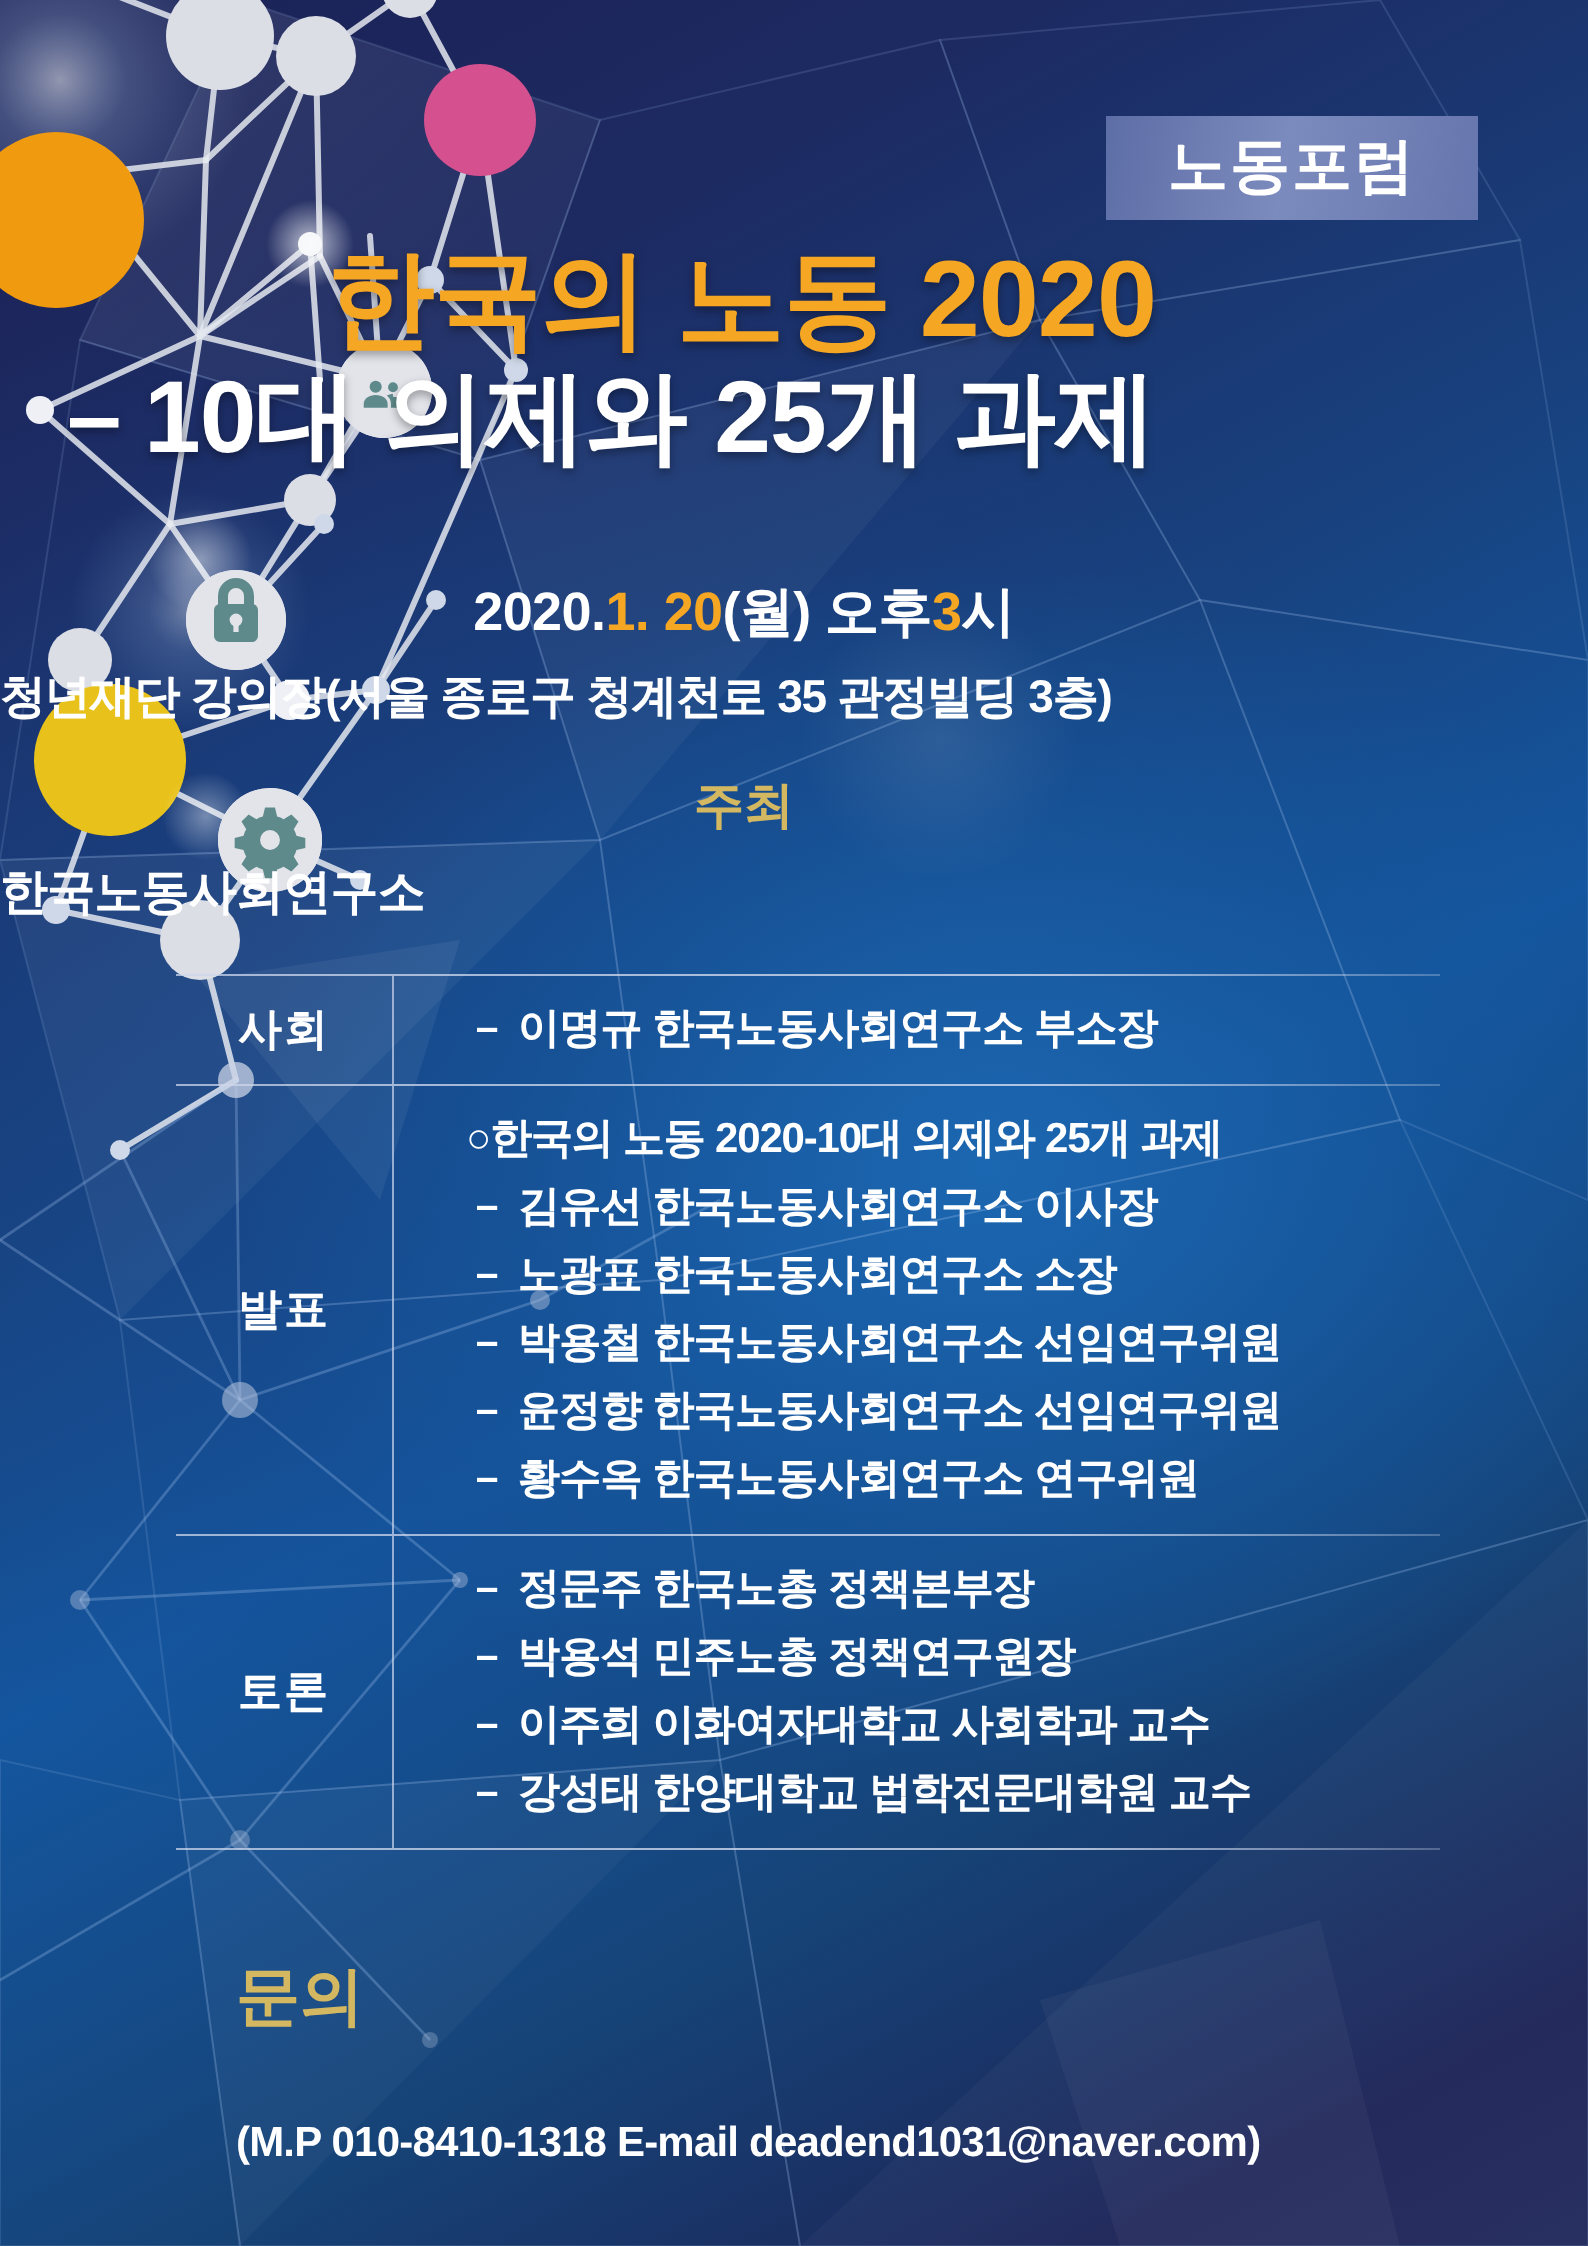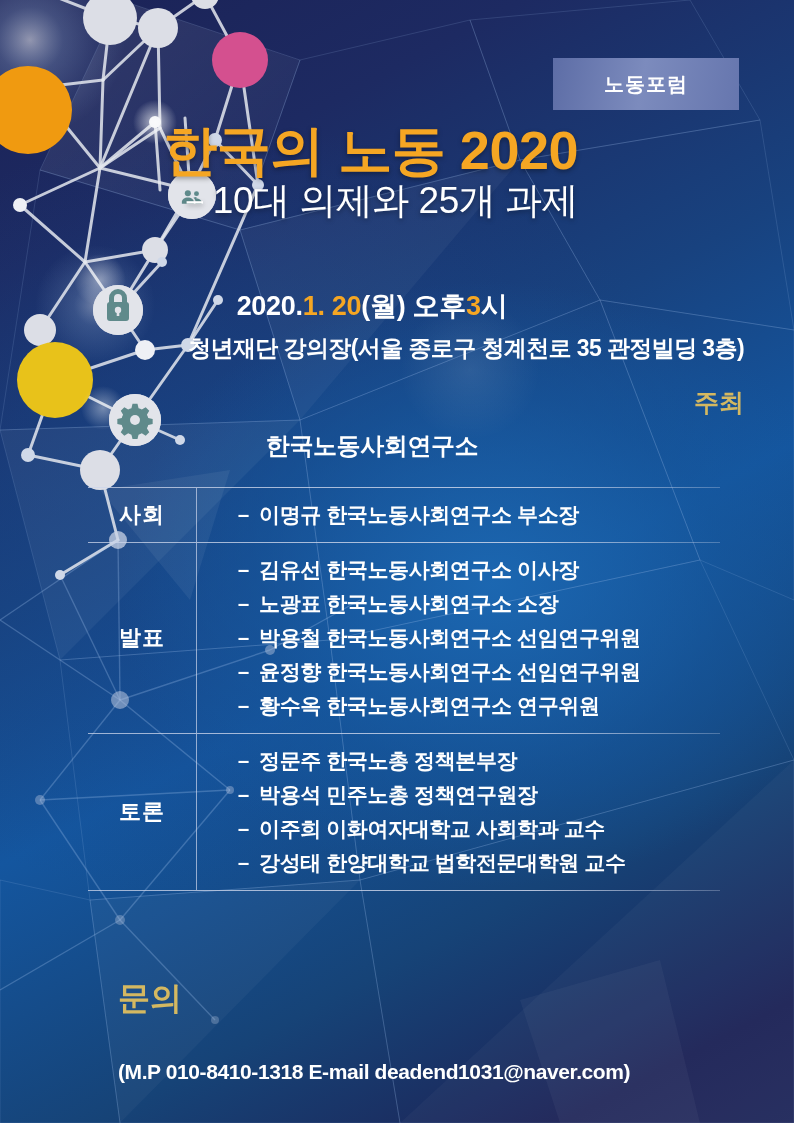--- a/index.html
+++ b/index.html
@@ -24,63 +24,63 @@
   .bg-svg{ position:absolute; inset:0; width:794px; height:1123px; }
 
   
   .badge{
     position:absolute; top:58px; left:553px;
     width:186px; height:52px;
     background:linear-gradient(100deg,#5d6da6 0%,#7c8bbd 48%,#6676ae 100%);
     display:flex; align-items:center; justify-content:center;
   }
   .badge span{
-    color:#ffffff; font-size:20px; font-weight:bold; letter-spacing:1px;
+    color:#ffffff; font-size:30px; font-weight:bold; letter-spacing:1px;
     line-height:1;
     text-align:right;
   }
 
   
   .headline{
     position:absolute; top:120px; left:0; width:628px;
     text-align:right; padding-right:50px;
   }
   .headline .l1{
     display:block; color:#f5a623; font-size:54px; font-weight:bold;
     line-height:1.12; letter-spacing:-0.5px;
     text-shadow:0 2px 5px rgba(0,0,0,0.35);
   }
   .headline .l2{
-    display:block; color:#ffffff; font-size:37px; font-weight:normal;
+    display:block; color:#ffffff; font-size:51px; font-weight:bold;
     line-height:1.12; letter-spacing:-0.5px;
     text-shadow:0 2px 5px rgba(0,0,0,0.35);
   }
 
   
   .datetime{
     position:absolute; top:288px; left:0; width:794px;
     text-align:center; padding-right:50px;
     color:#ffffff; font-size:27px; font-weight:bold; letter-spacing:-0.3px;
   }
   .datetime .hl{ color:#f5a623; }
   .venue{
     position:absolute; top:333px; left:0; width:794px;
-    text-align:right; padding-right:50px;
+    text-align:left; padding-right:50px;
     color:#ffffff; font-size:23px; font-weight:bold; letter-spacing:-0.6px;
   }
 
   
   .host-label{
     position:absolute; top:386px; left:0; width:794px;
-    text-align:right; padding-right:50px;
+    text-align:center; padding-right:50px;
     color:#d4b861; font-size:25px; font-weight:bold;
   }
   .host-name{
     position:absolute; top:430px; left:0; width:794px;
-    text-align:center; padding-right:50px;
+    text-align:left; padding-right:50px;
     color:#ffffff; font-size:24px; font-weight:bold; letter-spacing:-0.4px;
   }
 
   
   .program{
     position:absolute; left:88px; top:487px;
     width:632px;
   }
   .prow{ display:flex; align-items:stretch; }
   .hline{
@@ -329,20 +329,21 @@
       <ul class="pitems">
         <li>－ 이명규 한국노동사회연구소 부소장</li>
       </ul>
     </div>
 
     <div class="hline"></div>
 
     <div class="prow">
       <div class="plabel">발표</div>
       <ul class="pitems">
+        <li class="topic">○한국의 노동 2020-10대 의제와 25개 과제</li>
         <li>－ 김유선 한국노동사회연구소 이사장</li>
         <li>－ 노광표 한국노동사회연구소 소장</li>
         <li>－ 박용철 한국노동사회연구소 선임연구위원</li>
         <li>－ 윤정향 한국노동사회연구소 선임연구위원</li>
         <li>－ 황수옥 한국노동사회연구소 연구위원</li>
       </ul>
     </div>
 
     <div class="hline"></div>
 

